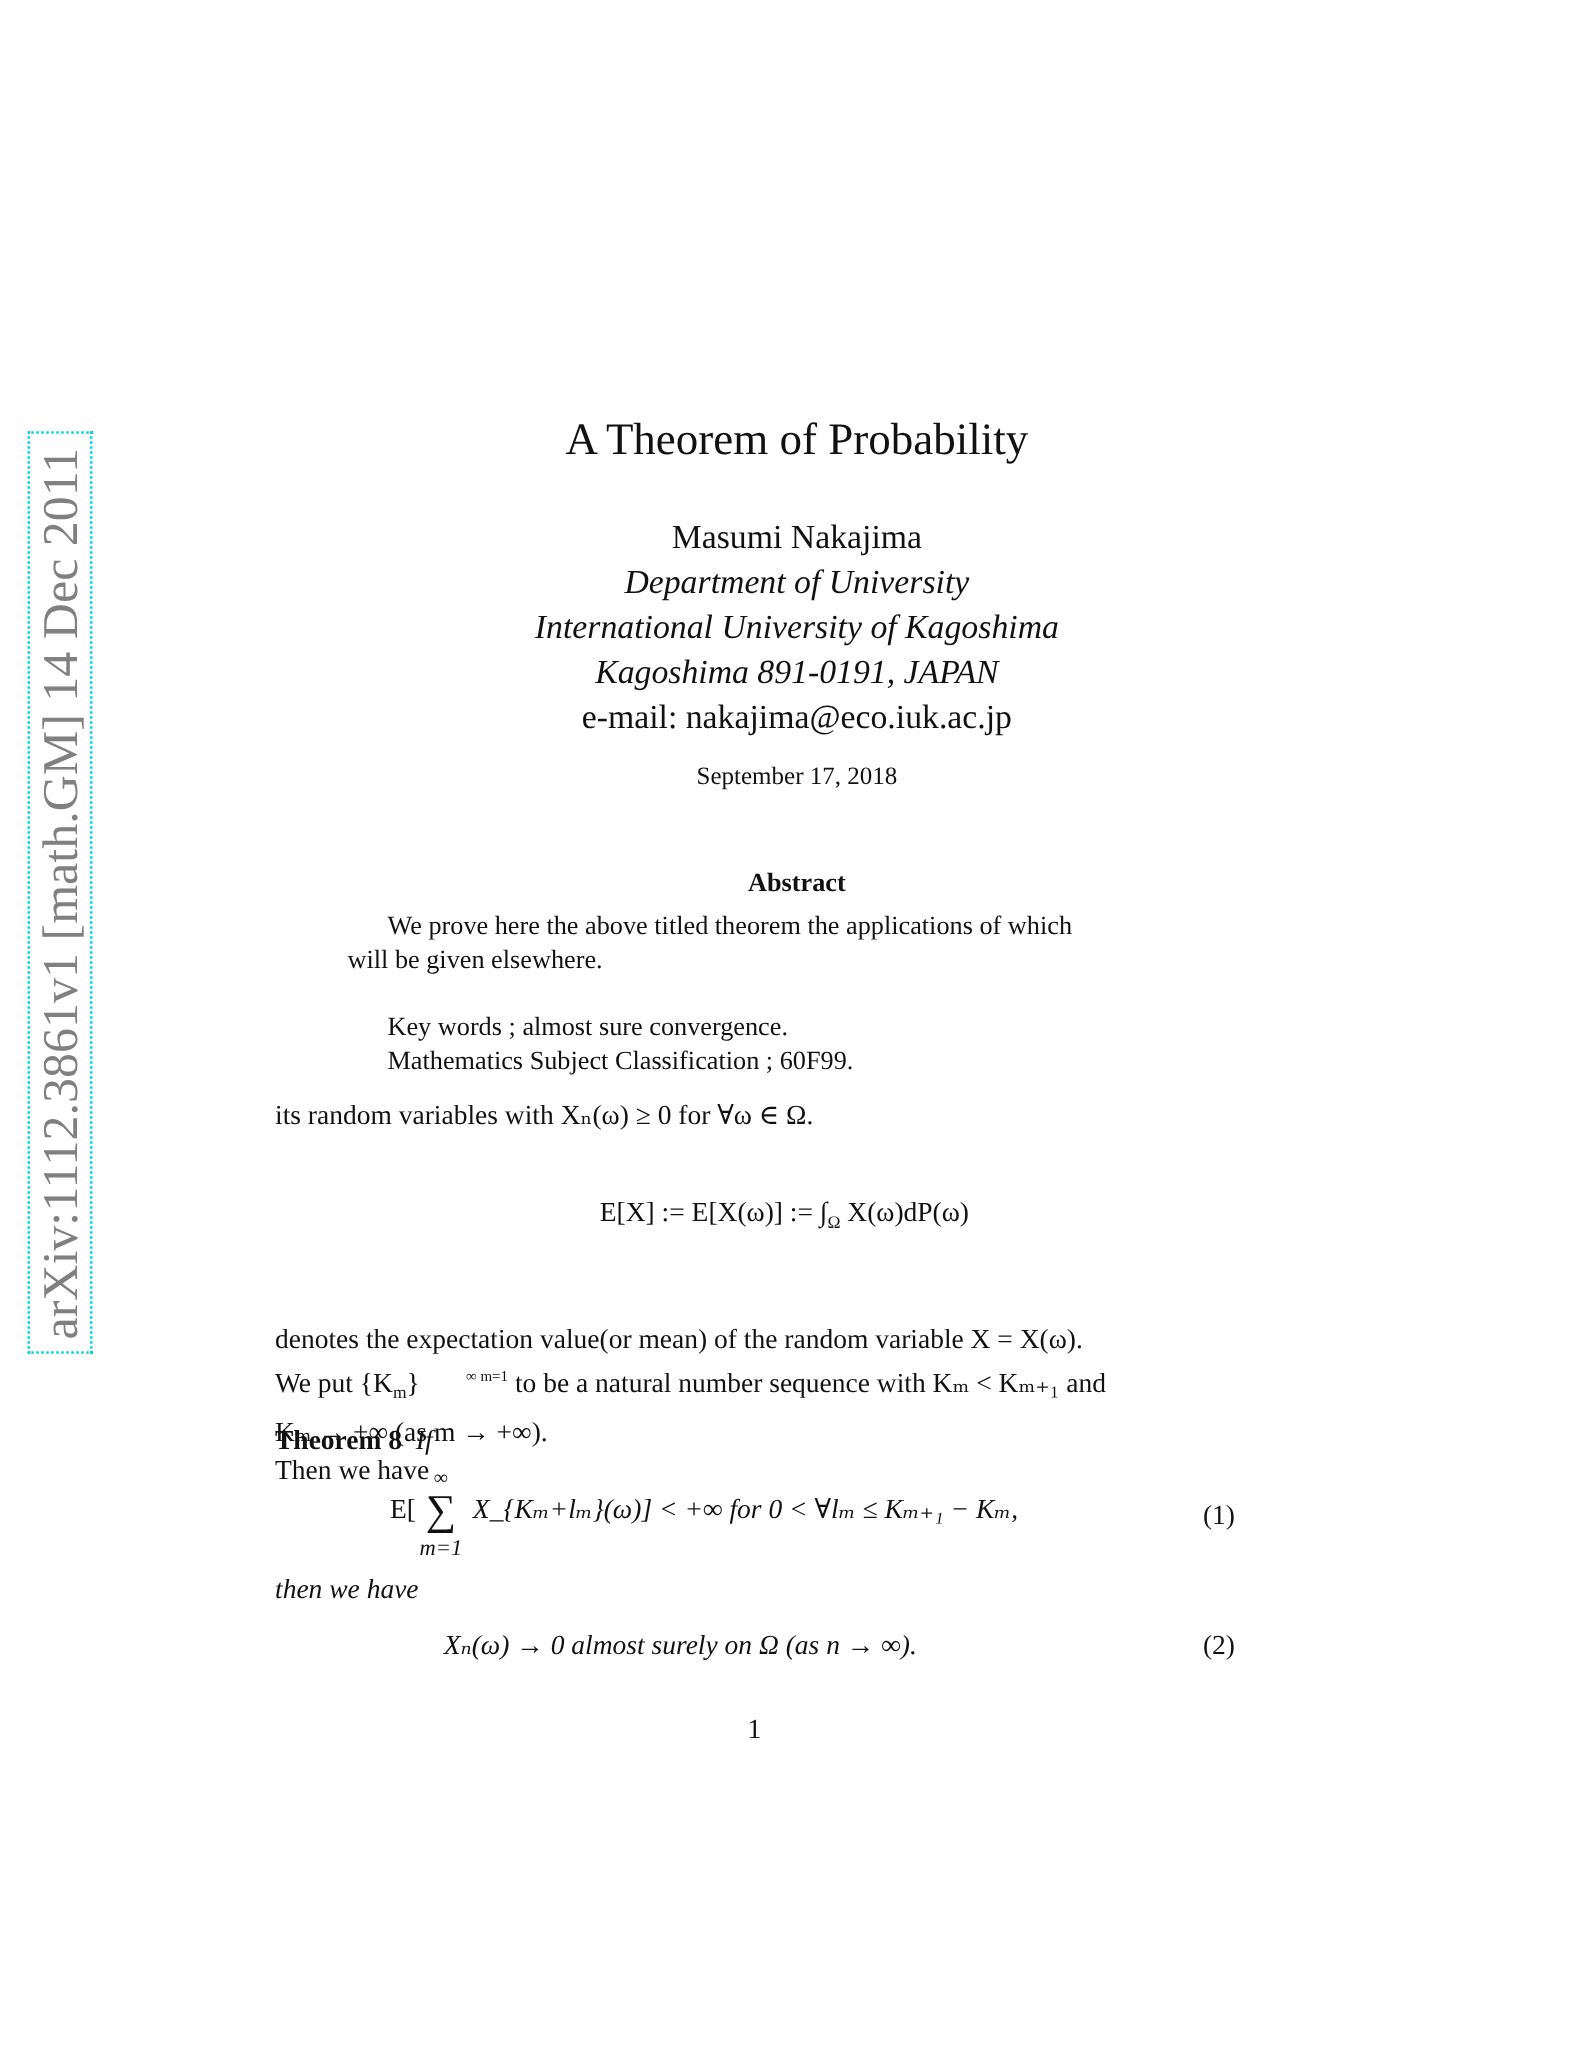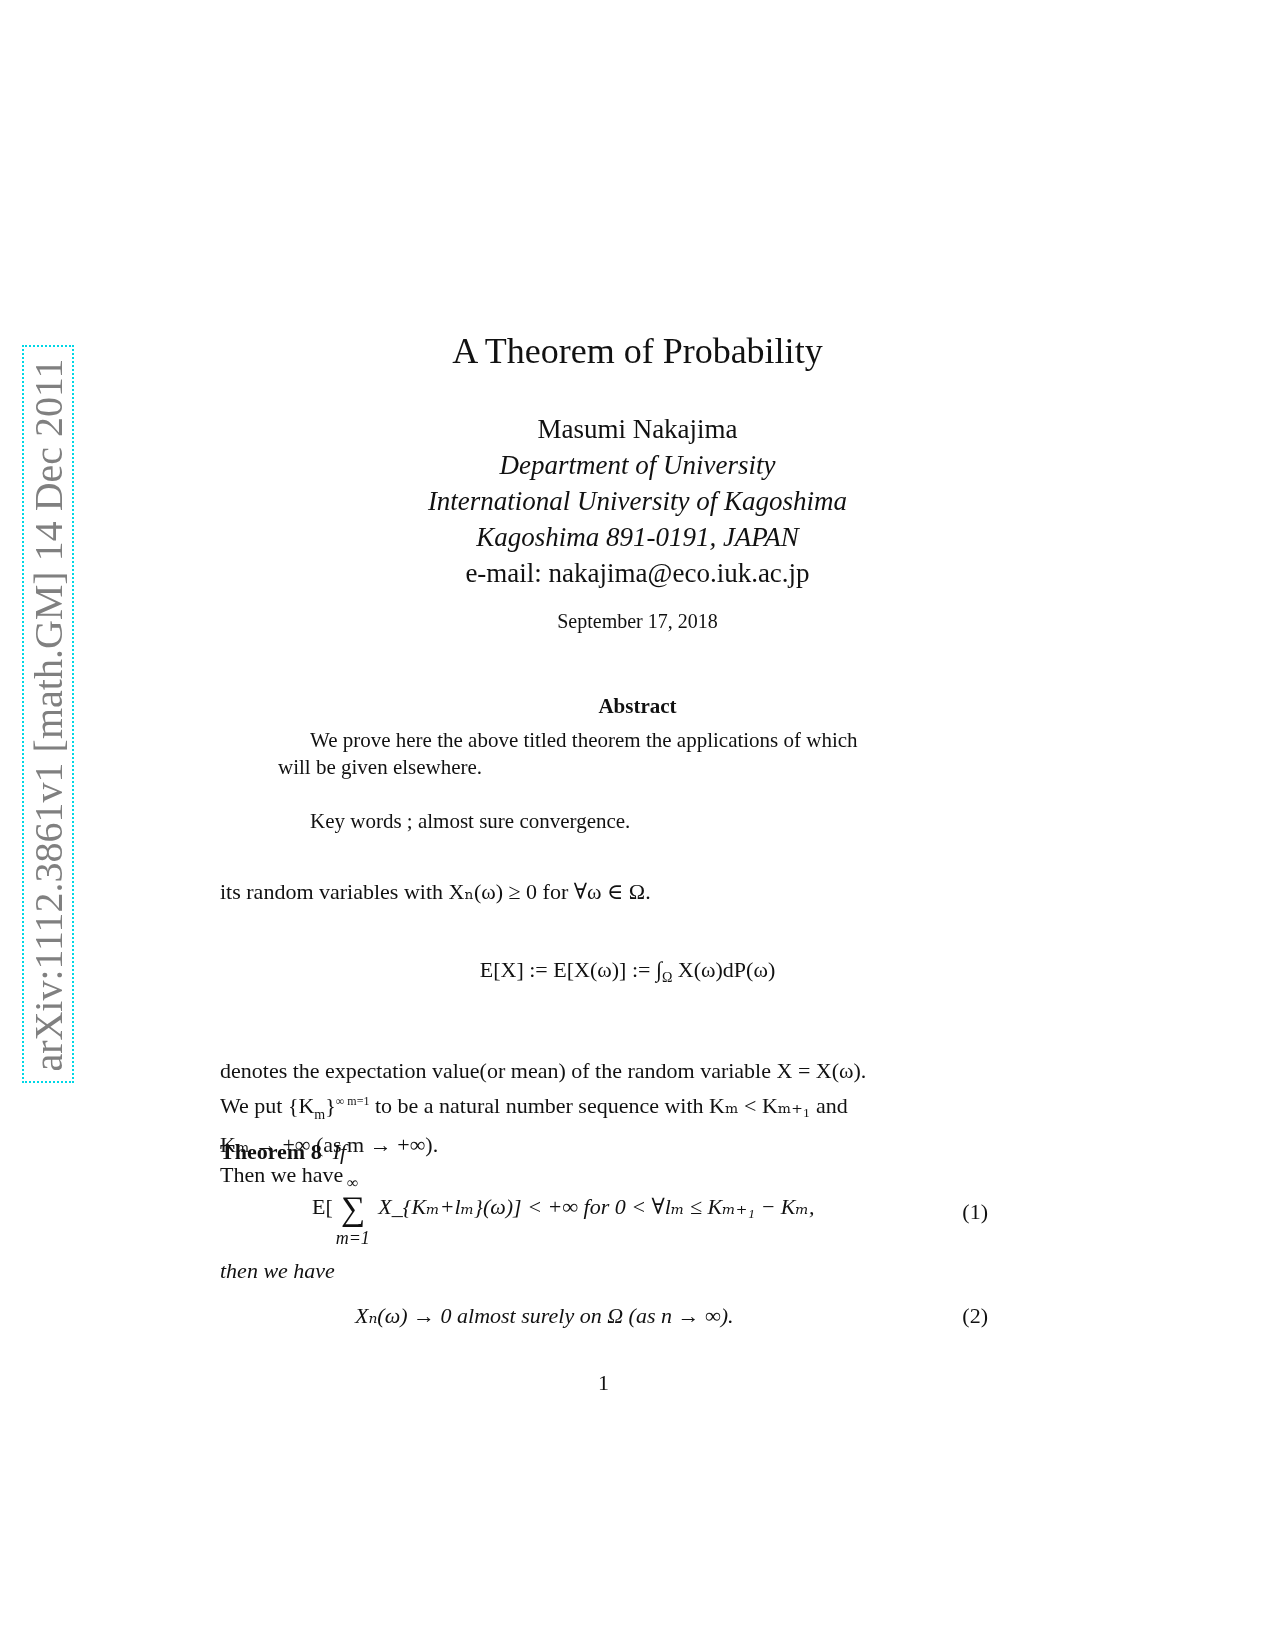--- a/index.html
+++ b/index.html
@@ -45,34 +45,35 @@
 
 <div class="abs center date serif">September 17, 2018</div>
 
 <div class="abs center abstract-h serif">Abstract</div>
 <div class="abs abs-text serif" style="top:727px;">
   <div style="text-indent:32px;">We prove here the above titled theorem the applications of which</div>
   <div>will be given elsewhere.</div>
 </div>
 <div class="abs abs-text serif" style="top:808px; left:310px;">
   <div>Key words ; almost sure convergence.</div>
+  <div>Mathematics Subject Classification ; 60F99.</div>
 </div>
 
 <div class="abs body-text serif" style="top:877px;">
   <div>its random variables with Xₙ(ω) ≥ 0 for ∀ω ∈ Ω.</div>
 </div>
 
 <div class="abs center eq serif" style="top:957px; left:-10px;">
   <span>E[X] := E[X(ω)] := ∫</span><sub>Ω</sub><span> X(ω)dP(ω)</span>
 </div>
 
 <div class="abs body-text serif" style="top:1056px;">
   <div>denotes the expectation value(or mean) of the random variable X = X(ω).</div>
   <div>
-    <span>We put {K</span><sub>m</sub><span>}</span><sup style="font-size:12px;">∞ m=1</sup><span> to be a natural number sequence with Kₘ &lt; Kₘ₊₁ and</span>
+    <span>We put {K</span><sub>m</sub><span>}</span><sup style="font-size:12px;margin-left:37px;">∞ m=1</sup><span> to be a natural number sequence with Kₘ &lt; Kₘ₊₁ and</span>
   </div>
   <div>Kₘ → +∞ (as m → +∞).</div>
   <div>Then we have</div>
 </div>
 
 <div class="abs serif" style="top:1139px; left:220px; font-size:22px;">
   <b>Theorem 8</b>&nbsp;
   <span class="it">If</span>
 </div>
 

